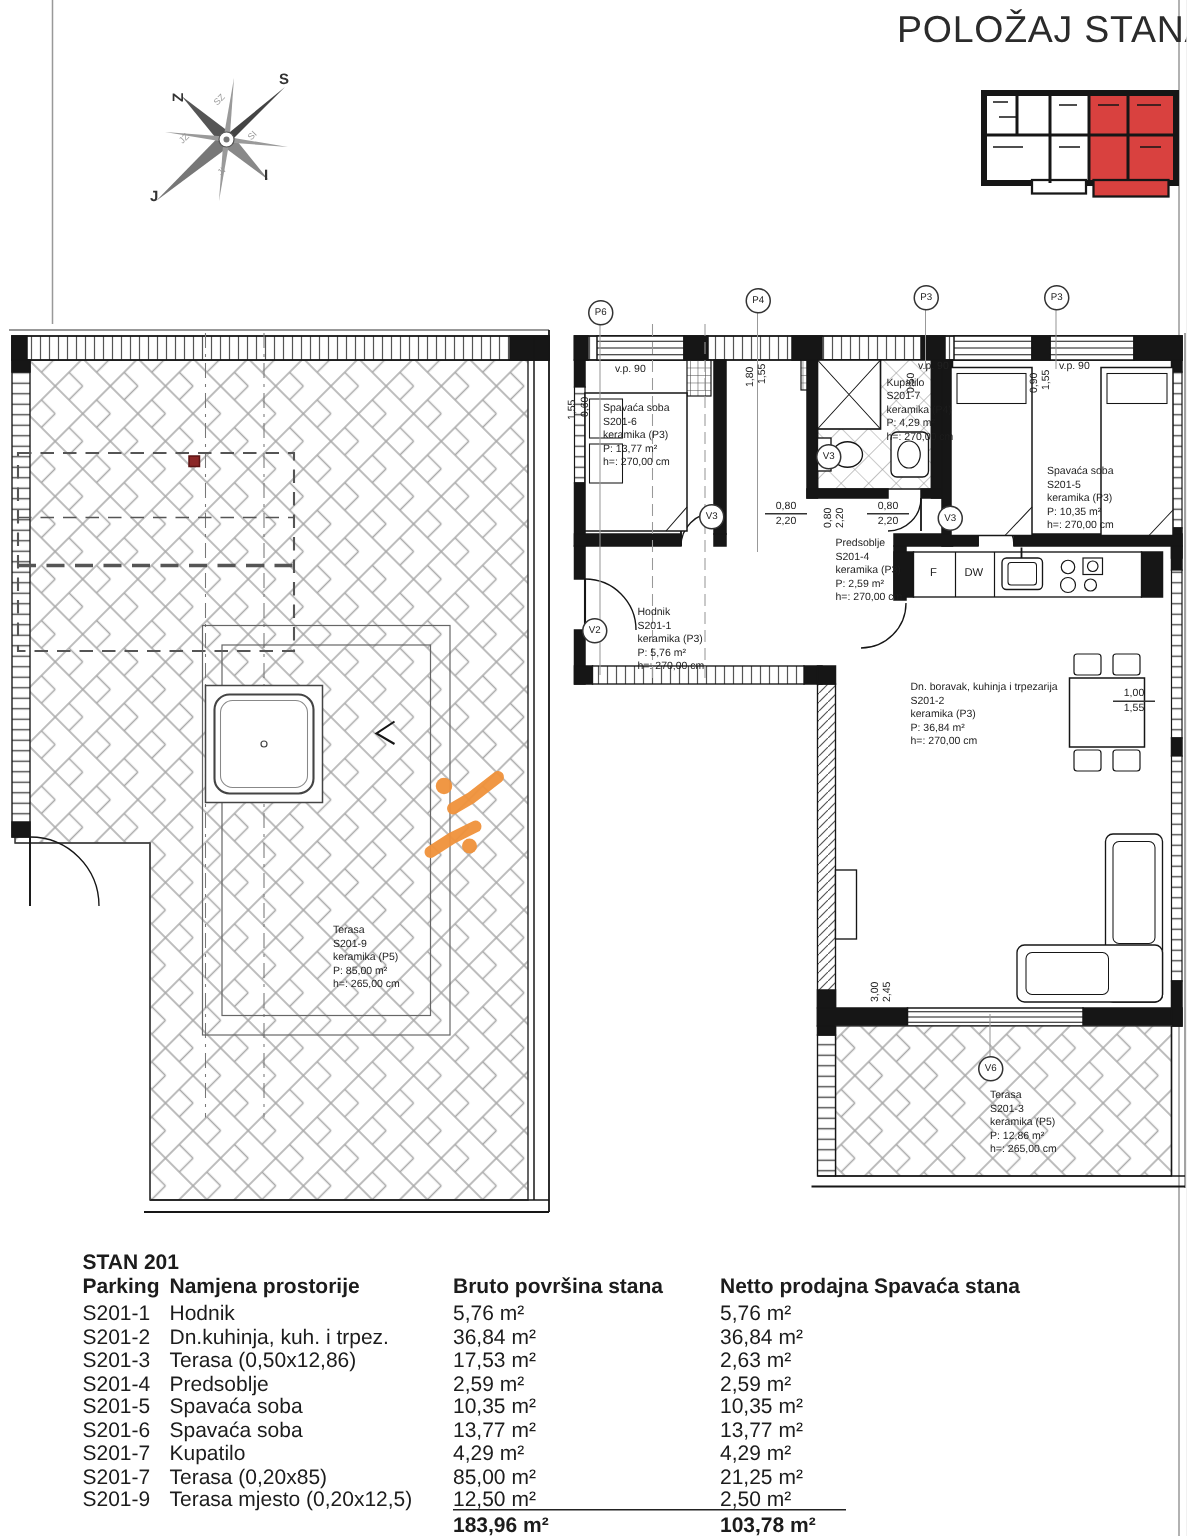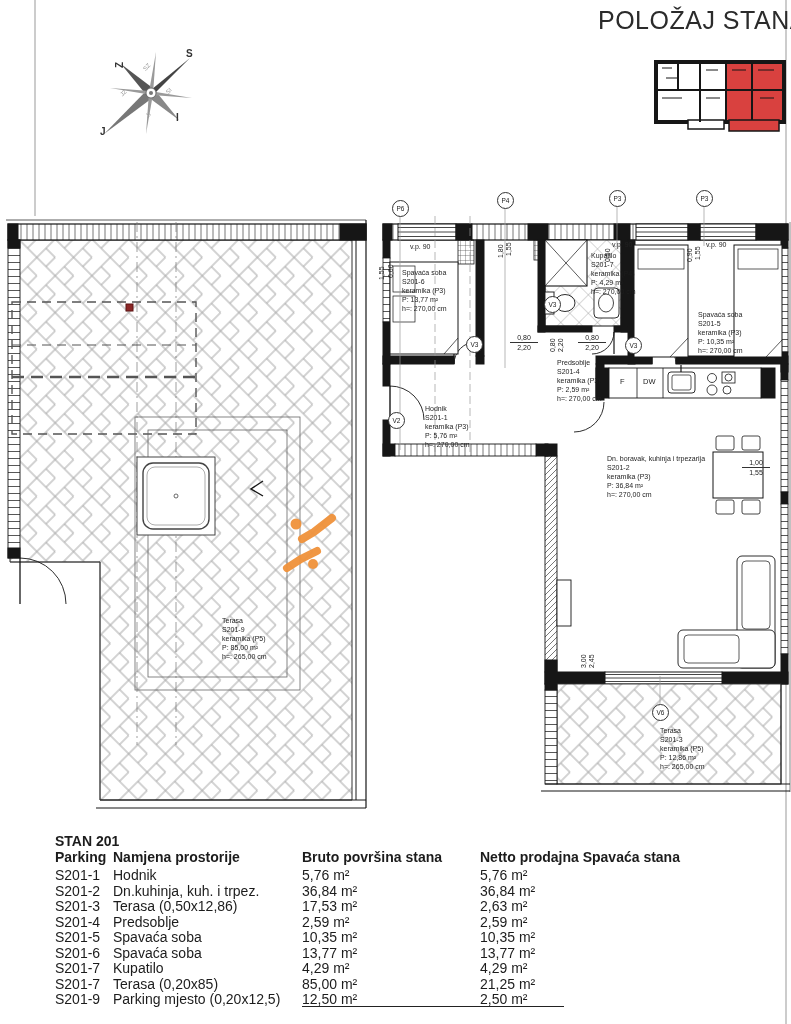--- a/index.html
+++ b/index.html
@@ -446,19 +446,23 @@
     <span class="c4">4,29 m²</span>
   </div>
   <div class="trow" style="top:976px">
     <span class="c1">S201-7</span>
     <span class="c2">Terasa (0,20x85)</span>
     <span class="c3">85,00 m²</span>
     <span class="c4">21,25 m²</span>
   </div>
   <div class="trow" style="top:991px">
     <span class="c1">S201-9</span>
-    <span class="c2">Parking mjesto (0,20x12,5)</span>
+    <span class="c2">Terasa mjesto (0,20x12,5)</span>
     <span class="c3">12,50 m²</span>
     <span class="c4">2,50 m²</span>
   </div>
   <div class="tline" style="left:302px;top:1006px;width:262px"></div>
+  <div class="trow b" style="top:1008px">
+    <span class="c3">183,96 m²</span>
+    <span class="c4">103,78 m²</span>
+  </div>
 
 </div>
 
 </body></html>

